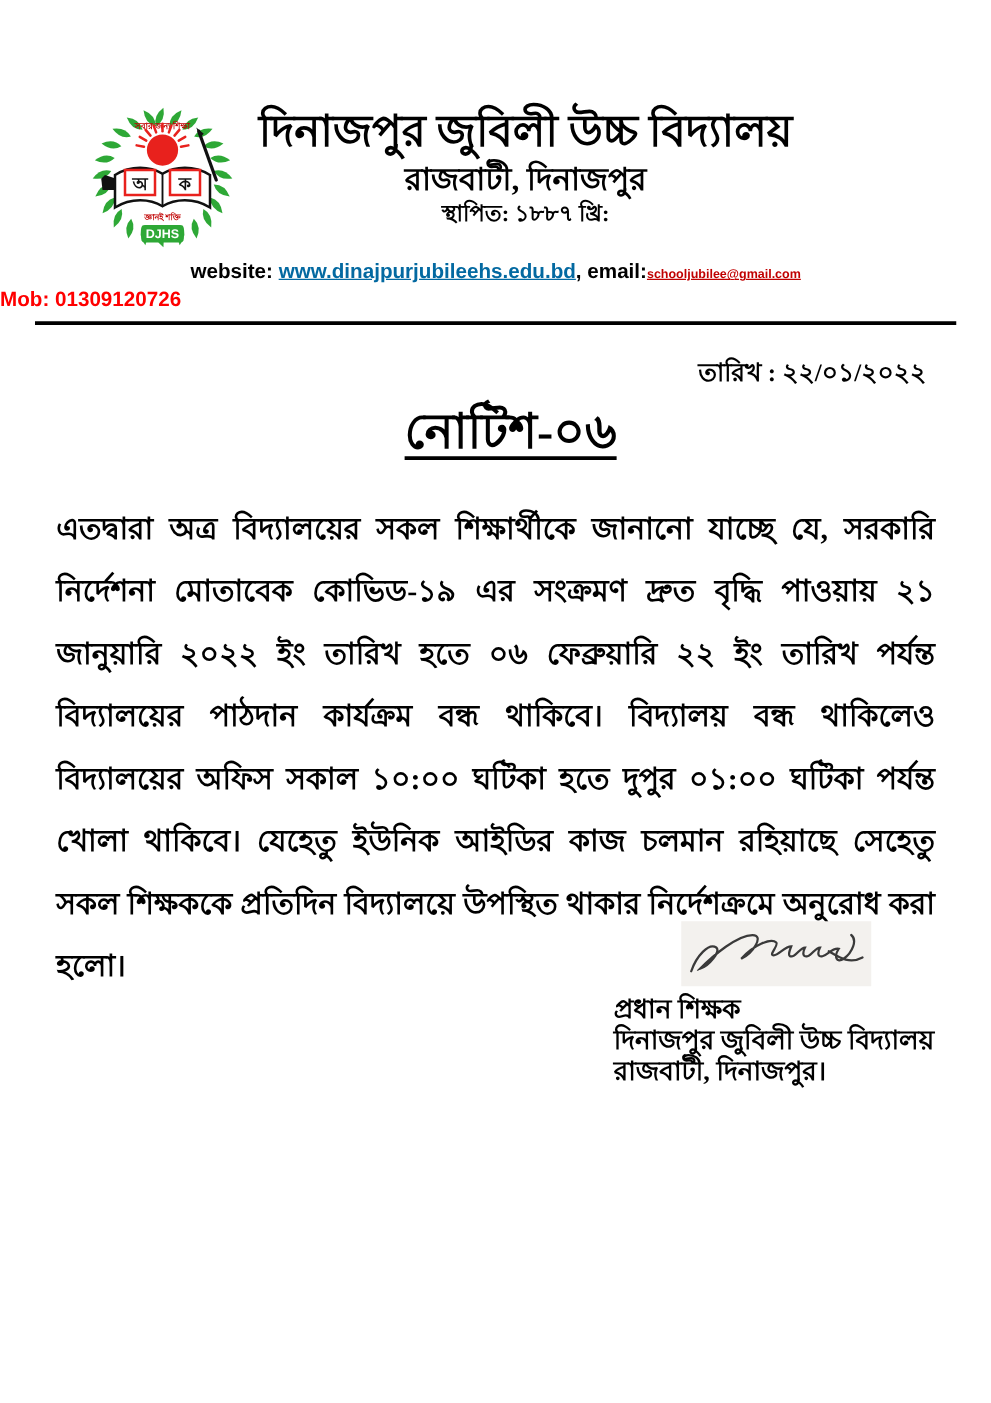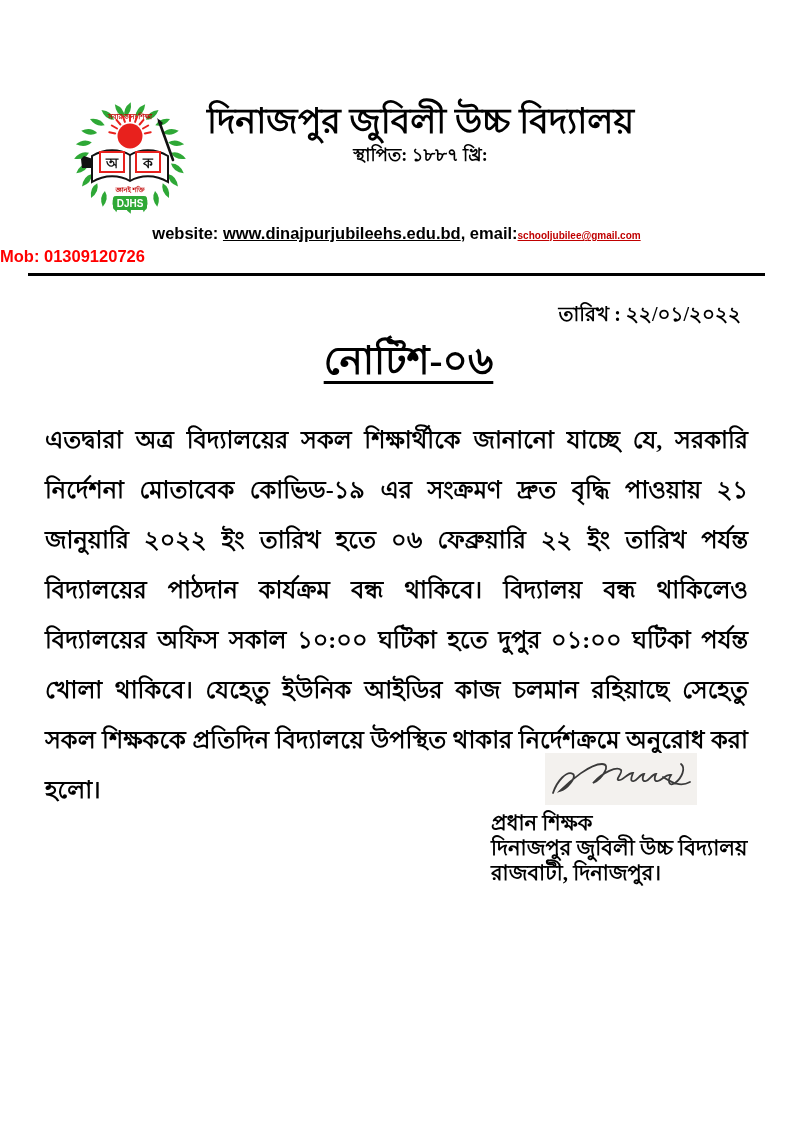--- a/index.html
+++ b/index.html
@@ -1,32 +1,32 @@
 <!DOCTYPE html>
 <html><head>
 <meta charset="utf-8">
 <style>
   html,body{margin:0;padding:0;background:#ffffff;}
   .page{
-    position:relative;width:793px;height:1088px;margin:16px auto;background:#ffffff;
+    position:relative;width:793px;height:1088px;margin:0 auto;background:#ffffff;
     font-family:"Liberation Serif","DejaVu Sans",serif;color:#000;overflow:hidden;
   }
   
   .logo{position:absolute;left:60px;top:78px;width:140px;height:130px;}
   .head-text{position:absolute;left:120px;right:72px;top:82px;text-align:center;}
   .school-name{margin:0;font-size:35px;line-height:1.35;font-weight:bold;letter-spacing:0;}
   .school-loc{font-size:25px;font-weight:bold;line-height:1.25;}
   .school-est{font-size:18px;font-weight:bold;line-height:1.2;}
   .contact-line{
     position:absolute;left:0;right:0;top:208px;text-align:center;
     font-family:"Liberation Sans","DejaVu Sans",sans-serif;
     font-size:16.5px;font-weight:bold;
   }
   .contact-line a{cursor:pointer;}
-  .site-link{color:#000000;text-decoration:underline;}
+  .site-link{color:#0369a1;text-decoration:underline;}
   .email-link{color:#C00000;text-decoration:underline;font-size:10px;}
   .mob-line{
     position:absolute;left:0;right:0;top:231px;text-align:left;
     font-family:"Liberation Sans","DejaVu Sans",sans-serif;
     font-size:16.5px;font-weight:bold;color:#FF0000;
   }
   .rule{position:absolute;left:28px;right:28px;top:257px;border:none;border-top:3.5px solid #000;margin:0;}
   
   .date-line{position:absolute;top:283px;right:52px;font-size:20px;font-weight:600;}
   .notice-title{
@@ -112,20 +112,21 @@
     </g>
     <text x="70" y="98" font-size="6.5" font-weight="bold" fill="#C00000" text-anchor="middle">জ্ঞানই শক্তি</text>
     <g>
       <rect x="53" y="102" width="34" height="14" rx="3" fill="#2EA836"></rect>
       <text x="70" y="112.5" font-size="10" font-weight="bold" fill="#ffffff" text-anchor="middle" font-family="Liberation Sans, DejaVu Sans, sans-serif">DJHS</text>
     </g>
   </svg>
 
   <div class="head-text">
     <h1 class="school-name">দিনাজপুর জুবিলী উচ্চ বিদ্যালয়</h1>
+    <div class="school-loc">রাজবাটী, দিনাজপুর</div>
     <div class="school-est">স্থাপিত: ১৮৮৭ খ্রি:</div>
   </div>
 
   <div class="contact-line">
     <span>website: </span><a class="site-link">www.dinajpurjubileehs.edu.bd</a><span>, email:</span><a class="email-link">schooljubilee@gmail.com</a>
   </div>
   <div class="mob-line">Mob: 01309120726</div>
 
   <hr class="rule">
 

